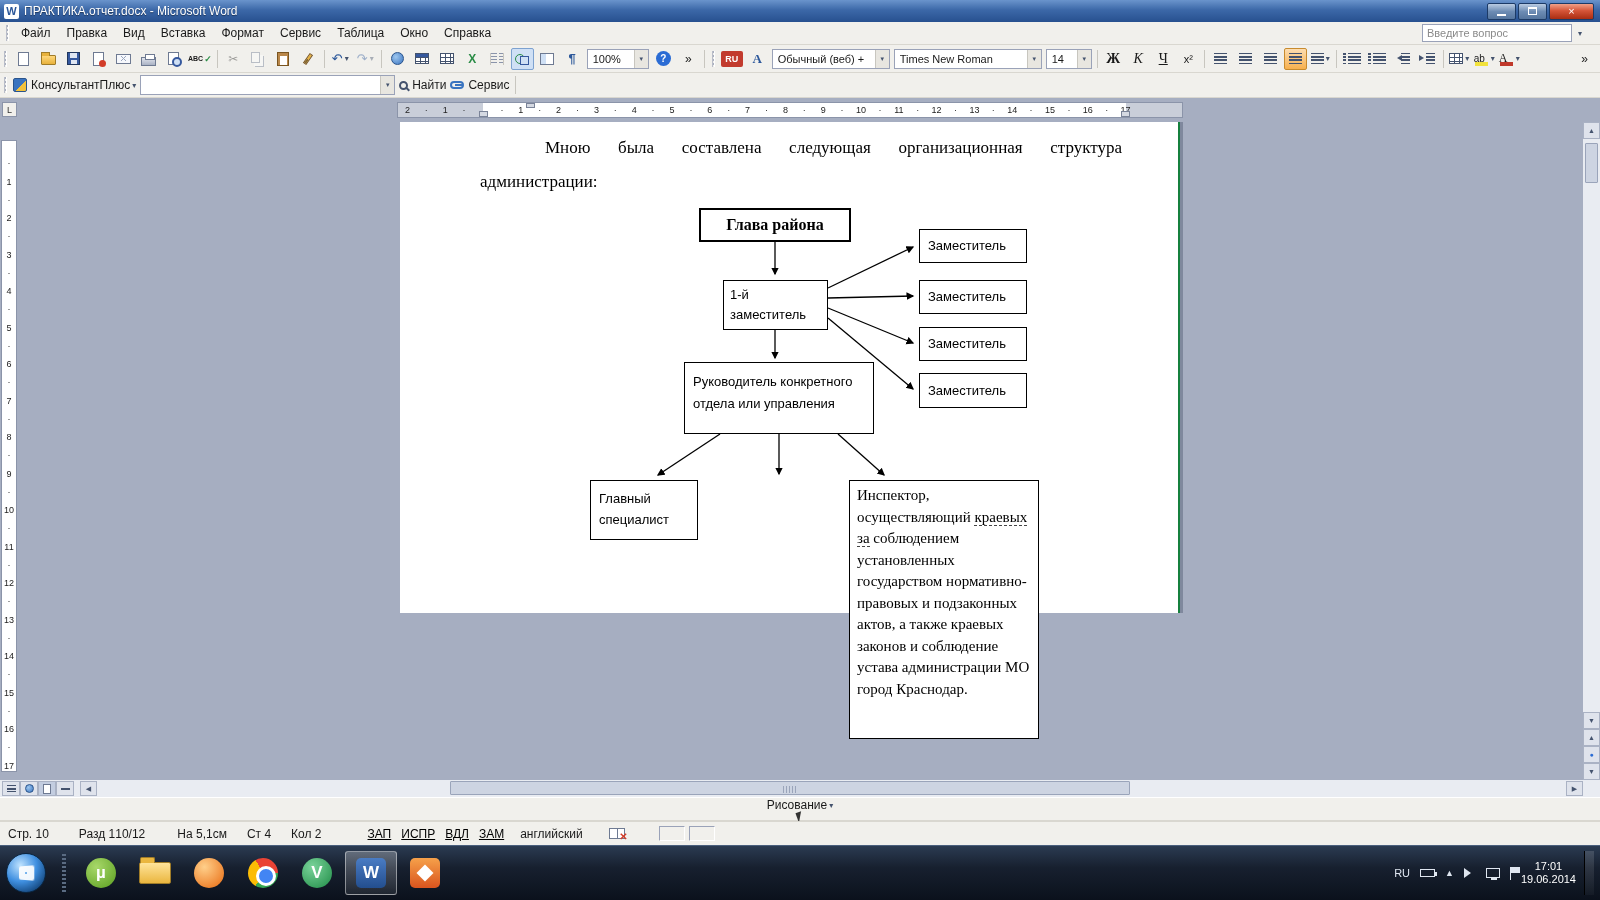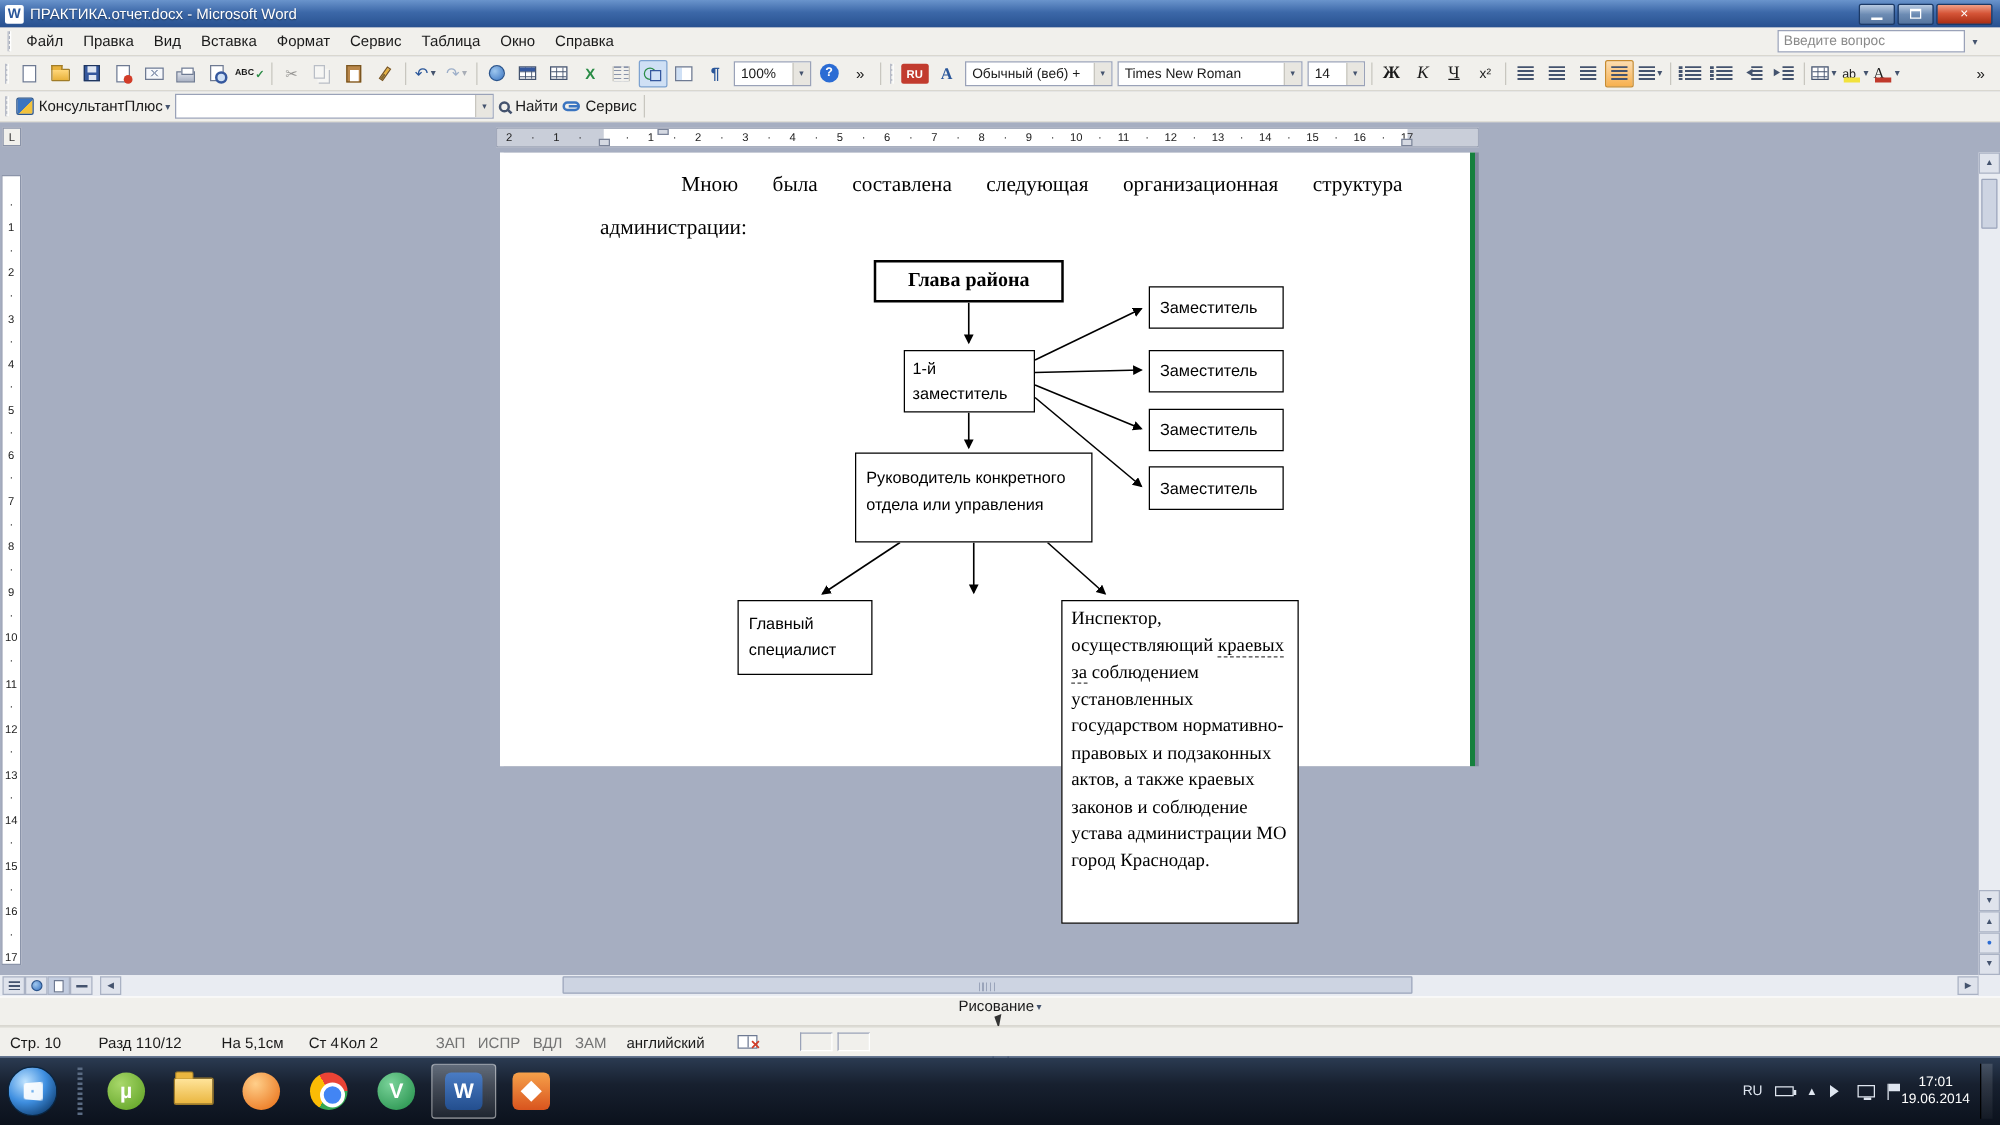--- a/index.html
+++ b/index.html
@@ -86,21 +86,21 @@
 #tabsel{position:absolute;left:2px;top:4px;width:15px;height:15px;background:#f1f0ec;border:1px solid #8b94a9;font-size:9px;display:flex;align-items:center;justify-content:center;color:#333;}
 #hruler{position:absolute;left:397px;top:4px;width:786px;height:16px;background:#fff;border:1px solid #8b94a9;overflow:hidden;}
 .hmargin{position:absolute;top:0;height:14px;background:#c9ced9;}
 .marks{position:absolute;left:0;top:0;right:0;bottom:0;}
 .rtick{position:absolute;top:0;font-size:9px;line-height:14px;color:#222;transform:translateX(-50%);}
 .vtick{position:absolute;left:0;width:14px;text-align:center;font-size:9px;color:#222;transform:translateY(-50%);}
 .ind-mark{position:absolute;background:#d5d9e2;border:1px solid #7a8398;}
 
 #docarea{left:0;top:122px;width:1600px;height:675px;background:#a6aec1;}
 #vruler{position:absolute;left:1px;top:18px;width:16px;height:632px;background:#fff;border:1px solid #8b94a9;overflow:hidden;}
-#page{position:absolute;left:400px;top:0;width:780px;height:491px;background:#fff;border-right:4px solid #15803d;box-shadow:3px 0 0 rgba(80,90,112,.45);}
+#page{position:absolute;left:400px;top:0;width:780px;height:491px;background:#fff;border-right:2px solid #15803d;box-shadow:3px 0 0 rgba(80,90,112,.45);}
 .doc-serif{font-family:"Liberation Serif",serif;font-size:17px;color:#000;}
 .jline{position:absolute;text-align:justify;text-align-last:justify;white-space:nowrap;}
 .box{position:absolute;background:#fff;border:1px solid #000;font-size:13px;line-height:20px;color:#000;overflow:hidden;}
 #box-head{border-width:2px;display:flex;align-items:center;justify-content:center;font-family:"Liberation Serif",serif;font-weight:bold;font-size:16px;}
 .dep{display:flex;align-items:center;padding-left:8px;}
 #box-inspector{font-family:"Liberation Serif",serif;font-size:15px;line-height:21.5px;padding:4px 7px;}
 .dotted-u{border-bottom:1px dashed #444;}
 
 .sb{position:absolute;background:#e9ecf2;}
 .sbtn{background:#dfe3ec;border:1px solid #aab2c4;display:flex;align-items:center;justify-content:center;color:#44536e;font-size:7px;line-height:1;}
@@ -124,21 +124,21 @@
 .i-pic::after{content:"";position:absolute;left:1px;bottom:1px;border-left:5px solid transparent;border-right:5px solid transparent;border-bottom:5px solid #2a8c46;}
 .i-bucket{width:10px;height:7px;background:#aab2c4;transform:skewX(-15deg);border:1px solid #6e7a92;}
 .i-pencil{width:4px;height:11px;background:linear-gradient(#f2c23c 70%,#8a6a2a 70%);border:1px solid #7a5520;transform:rotate(40deg);}
 .i-lines3{width:13px;height:10px;background:repeating-linear-gradient(#44536e 0 2px,transparent 2px 5px);}
 .i-dash{width:13px;height:0;border-top:2px dashed #44536e;}
 .i-shadowbox{width:9px;height:9px;background:#fff;border:1px solid #44536e;box-shadow:3px 3px 0 #8b94a9;margin:0 3px 3px 0;}
 .i-cube{width:9px;height:9px;border:1px solid #44536e;background:#cfd6e4;box-shadow:3px -3px 0 -1px #eef1f6,3px -3px 0 0 #44536e;margin:3px 3px 0 0;}
 
 #statusbar{left:0;top:821px;width:1600px;height:24px;background:#f1f0ec;border-top:1px solid #d9d7d0;display:flex;align-items:center;font-size:12px;}
 .st{white-space:nowrap;}
-.st.dim{color:#737373;}
+.st.dim{color:#000000;text-decoration:underline;}
 .sunken{width:26px;height:15px;border:1px solid;border-color:#9aa2b8 #fff #fff #9aa2b8;}
 .i-book{width:16px;height:11px;background:#fff;border:1px solid #6e7a92;position:relative;}
 .i-book::before{content:"";position:absolute;left:7px;top:0;width:1px;height:100%;background:#6e7a92;}
 .spell-x{position:absolute;right:-4px;bottom:-4px;color:#d23c28;font-size:10px;font-weight:bold;}
 
 #taskbar{left:0;top:845px;width:1600px;height:55px;background:linear-gradient(#2b3b52,#17202f 40%,#0b111c);border-top:1px solid #4a5f7d;display:flex;align-items:center;padding:0 6px;}
 #start-orb{width:40px;height:40px;border-radius:50%;background:radial-gradient(circle at 35% 30%,#bfe3ff,#3f8fe0 45%,#15487f 80%,#0a2a52);border:1px solid #0a2540;display:flex;align-items:center;justify-content:center;margin-right:8px;}
 .orb-flag{width:16px;height:14px;background:linear-gradient(90deg,#fff 46%,transparent 46% 54%,#fff 54%),linear-gradient(#fff 42%,transparent 42% 58%,#fff 58%);opacity:.92;border-radius:2px;transform:perspective(30px) rotateY(-18deg);}
 .tb-grip{width:4px;height:38px;border-left:2px dotted #5a6b82;border-right:2px dotted #5a6b82;margin:0 8px;}
 .tb-slot{width:52px;height:44px;display:flex;align-items:center;justify-content:center;border-radius:3px;margin:0 1px;}
@@ -616,21 +616,21 @@
         <span class="i-cube"></span>
       </span>
   </div>
 
   <div id="statusbar" class="abs">
     <span class="st" style="margin-left:8px;">Стр. 10</span>
     <span class="st" style="margin-left:30px;">Разд 1</span>
     <span class="st" style="">10/12</span>
     <span class="st" style="margin-left:32px;">На 5,1см</span>
     <span class="st" style="margin-left:20px;">Ст 4</span>
-    <span class="st" style="margin-left:1px;">Кол 2</span>
+    <span class="st" style="margin-left:20px;">Кол 2</span>
     <span class="st dim" style="margin-left:46px;">ЗАП</span>
     <span class="st dim" style="margin-left:10px;">ИСПР</span>
     <span class="st dim" style="margin-left:10px;">ВДЛ</span>
     <span class="st dim" style="margin-left:10px;">ЗАМ</span>
     <span class="st" style="margin-left:16px;">английский</span>
     <span class="ic i-book" style="margin-left:26px;">
         <span class="spell-x">✕</span>
       </span>
     <span class="sunken" style="margin-left:34px;"></span>
     <span class="sunken" style="margin-left:4px;"></span>

